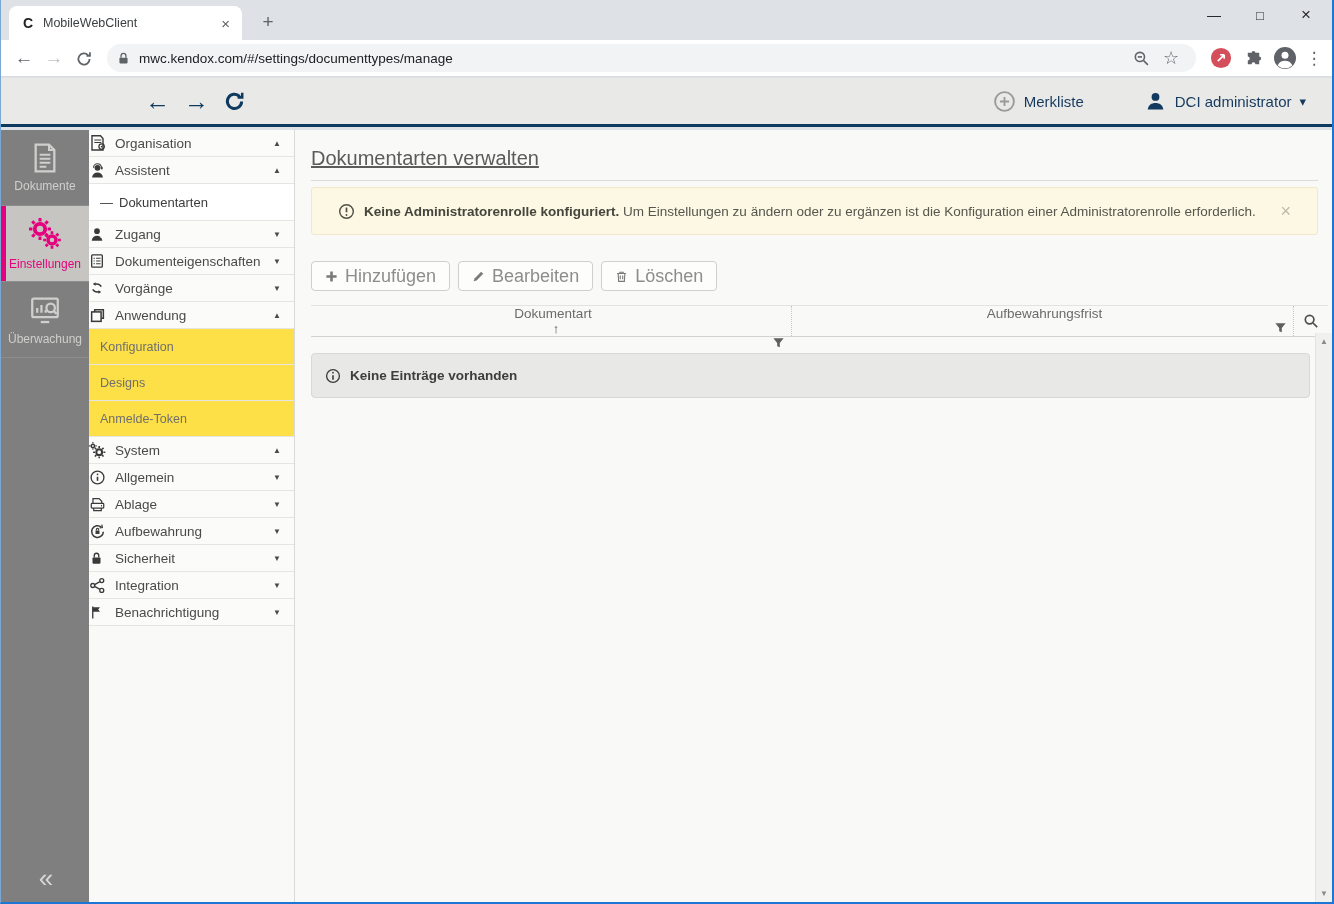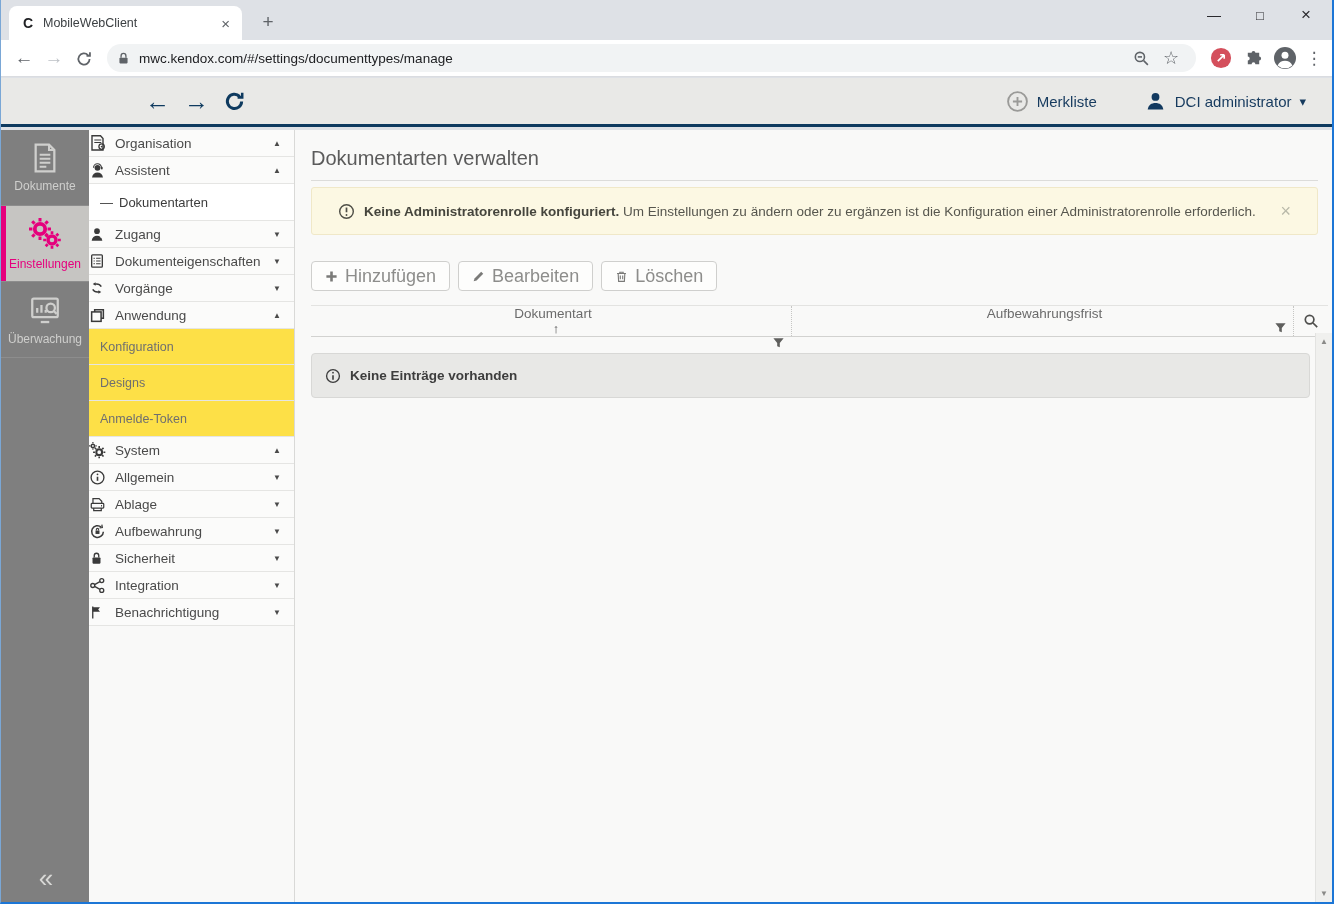--- a/index.html
+++ b/index.html
@@ -37,21 +37,21 @@
   .ext-row { display:flex; align-items:center; gap:6px; padding-right:8px; }
   .ext-ic { width:26px; height:26px; display:flex; align-items:center; justify-content:center; color:#5f6368; }
   .menu-dots { font-size:17px; color:#5f6368; width:20px; text-align:center; }
 
   
   .appbar { position:absolute; left:0; top:78px; width:100%; height:49px; background:#e9e9e7;
             border-bottom:3px solid #0e3a5f; display:flex; align-items:center; }
   .appnav { display:flex; align-items:center; gap:14px; margin-left:144px; color:#0e3a5f; }
   .appnav .aic { font-size:25px; font-weight:bold; line-height:1; }
   .appnav svg { vertical-align:middle; }
-  .appbar-right { margin-left:auto; display:flex; align-items:center; gap:47px; padding-right:26px; }
+  .appbar-right { margin-left:auto; display:flex; align-items:center; gap:60px; padding-right:26px; }
   .merkliste { display:flex; align-items:center; gap:8px; color:#163a5e; font-size:15px; }
   .merkliste .cplus { color:#9a9a98; display:flex; }
   .usermenu { display:flex; align-items:center; gap:8px; color:#163a5e; font-size:15px; }
   .usermenu .uic { color:#12395f; display:flex; }
   .usermenu .caret { font-size:13px; }
 
   
   .appbody { position:absolute; left:0; top:130px; width:1331px; height:772px; display:flex; }
 
   
@@ -72,21 +72,21 @@
   .side-item .sic { width:26px; color:#3a3a3a; display:flex; }
   .side-item .slabel { flex:1; font-size:13.5px; }
   .side-item .schev { font-size:8px; color:#4a4a4a; padding-right:3px; }
   .side-sub { height:36px; display:flex; align-items:center; padding-left:11px; background:#fde047;
               border-bottom:1px solid #e5e5e3; color:#6f6f6f; font-size:12.5px; }
   .side-sub.active { background:#ffffff; color:#3c3c3c; font-size:13px; height:37px; }
   .side-sub .dash { margin-right:6px; color:#3c3c3c; }
 
   
   .main { flex:1; background:#f9f9f8; position:relative; }
-  .page-title { font-size:20px; color:#5b5b5b; padding:17px 0 10px 16px; }
+  .page-title { font-size:20px; color:#5b5b5b; padding:17px 0 10px 16px;text-decoration:underline; }
   .title-rule { height:1px; background:#dcdcda; margin:0 14px 0 16px; }
   .banner { margin:6px 14px 0 16px; height:48px; background:#fcf8e3; border:1px solid #f0e8c8;
             border-radius:3px; display:flex; align-items:center; padding:0 26px; }
   .banner .bic { color:#4f4f47; display:flex; margin-right:9px; }
   .banner-text { font-size:13.5px; color:#56564e; flex:1; }
   .banner-text b { color:#45453d; }
   .banner-close { color:#b9b9a9; font-size:18px; padding-left:12px; }
 
   .actions { display:flex; gap:8px; margin:26px 0 0 16px; }
   .abtn { height:30px; display:flex; align-items:center; gap:7px; padding:0 13px; background:#fdfdfc;

